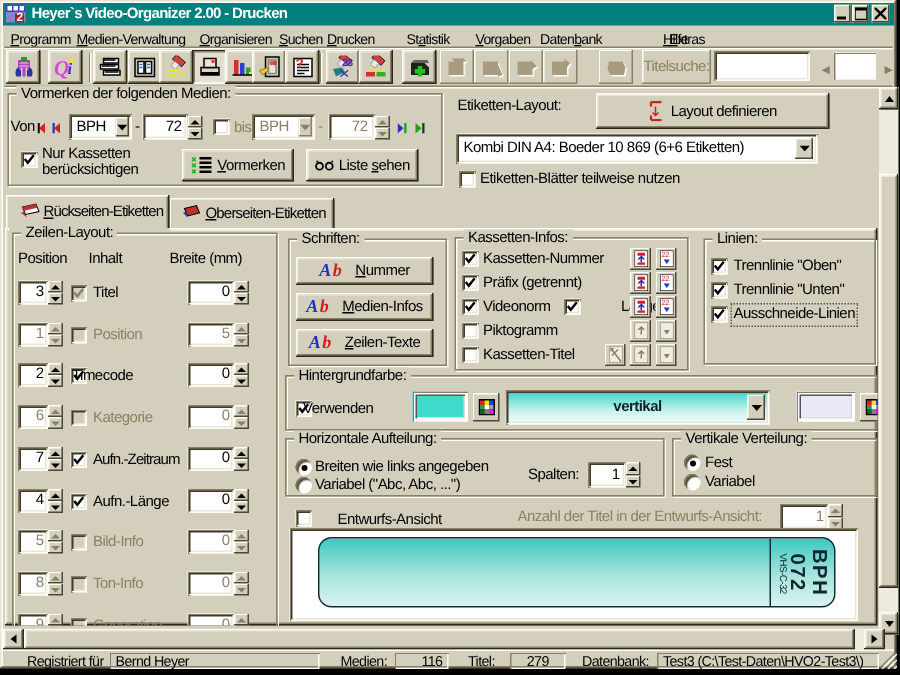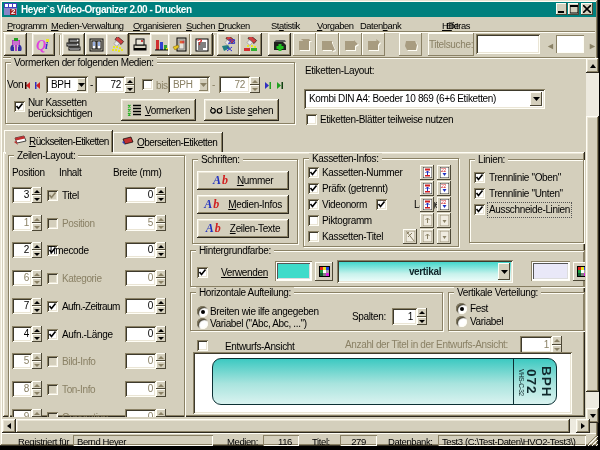--- a/index.html
+++ b/index.html
@@ -293,20 +293,27 @@
     </div>
 <div class="abs r2 btn" style="left:204px;top:99px;width:75px;height:22px;">
 <svg width="13" height="7" style="margin-right:3px;">
         <circle cx="3" cy="3.8" r="2.3" fill="none" stroke="#000" stroke-width="1.2"></circle>
         <circle cx="9.5" cy="3.8" r="2.3" fill="none" stroke="#000" stroke-width="1.2"></circle>
         <path d="M1 1 l1 -1 M12 1 l-1 -1" stroke="#000"></path>
       </svg>
 <span>Liste <u>s</u>ehen</span>
     </div>
 <span class="abs lbl" style="left:305px;top:65px;">Etiketten-Layout:</span>
+<div class="abs r2 btn" style="left:397px;top:62px;width:156px;height:24px;">
+<svg width="11" height="14" style="margin-right:4px;">
+        <path d="M2 1 h7 M2 13 h7 M2 1 v3 M2 13 v-3" stroke="#d02020" stroke-width="1.5" fill="none"></path>
+        <path d="M5 4 v6 M3 8 l2 2 l2 -2" stroke="#d02020" fill="none"></path>
+      </svg>
+<span>Layout definieren</span>
+    </div>
 <div class="abs s2" style="left:304px;top:89px;width:241px;height:20px;"></div>
 <span class="abs lbl" style="left:309px;top:93px;">Kombi DIN A4: Boeder 10 869 (6+6 Etiketten)</span>
 <div class="abs r1 btn" style="left:530px;top:92px;width:12px;height:14px;">
       <svg width="7" height="4">
         <path d="M0 0 h7 l-3.5 4 z" fill="#000"></path>
       </svg>
     </div>
 <div class="abs cb" style="left:306px;top:114px;"></div>
 <span class="abs lbl" style="left:320px;top:114px;">Etiketten-Blätter teilweise nutzen</span>
 </div>
@@ -571,21 +578,21 @@
     <span class="abs lbl" style="left:489px;top:204px;outline:1px dotted #555;outline-offset:1px;">Ausschneide-Linien</span>
 
 <div class="abs gb" style="left:190px;top:250px;width:395px;height:37px;">
       <span class="gl">Hintergrundfarbe:</span>
     </div>
 <div class="abs cb" style="left:197px;top:267px;">
       <svg width="11" height="11">
         <path d="M2.5 5 l2 2.5 l4 -5" stroke="#000" stroke-width="1.6" fill="none"></path>
       </svg>
     </div>
-    <span class="abs lbl" style="left:221px;top:267px;text-decoration:underline;">Verwenden</span>
+    <span class="abs lbl" style="left:202px;top:267px;">Verwenden</span>
 <div class="abs s1" style="left:275px;top:261px;width:37px;height:20px;background:#3fdbca;box-shadow:inset 1px 1px 0 var(--sh),inset -1px -1px 0 var(--hl),inset 2px 2px 0 #fff,inset -2px -2px 0 #fff,inset 3px 3px 0 #555,inset -3px -3px 0 #ddd;"></div>
 <div class="abs r1 btn" style="left:315px;top:262px;width:18px;height:19px;">
       <svg width="11" height="11">
         <rect width="11" height="11" fill="#000"></rect>
         <rect x="1" y="1" width="3" height="3" fill="#e02020"></rect>
         <rect x="4" y="1" width="3" height="3" fill="#e8e820"></rect>
         <rect x="7" y="1" width="3" height="3" fill="#2040e0"></rect>
         <rect x="1" y="4" width="3" height="3" fill="#20a040"></rect>
         <rect x="4" y="4" width="3" height="3" fill="#fff"></rect>
         <rect x="7" y="4" width="3" height="3" fill="#a0a0a0"></rect>
@@ -616,21 +623,21 @@
         <rect x="7" y="7" width="3" height="3" fill="#e020e0"></rect>
       </svg>
     </div>
 
 <div class="abs gb" style="left:190px;top:292px;width:253px;height:39px;">
       <span class="gl">Horizontale Aufteilung:</span>
     </div>
 <div class="abs rad" style="left:197px;top:306px;">
       <span class="rdot"></span>
     </div>
-<span class="abs lbl" style="left:210px;top:306px;">Breiten wie ilfe angegeben</span>
+<span class="abs lbl" style="left:210px;top:306px;">Breiten wie links angegeben</span>
 <div class="abs rad" style="left:197px;top:318px;"></div>
 <span class="abs lbl" style="left:210px;top:318px;">Variabel ("Abc, Abc, ...")</span>
 <span class="abs lbl" style="left:352px;top:311px;">Spalten:</span>
 <div class="abs s2" style="left:392px;top:308px;width:25px;height:17px;"></div>
     <span class="abs lbl" style="left:395px;top:311px;width:18px;text-align:right;">1</span>
 <div class="abs ua" style="left:417px;top:308px;height:9px;"></div>
     <div class="abs da" style="left:417px;top:317px;"></div>
 
 <div class="abs gb" style="left:448px;top:292px;width:137px;height:39px;">
       <span class="gl">Vertikale Verteilung:</span>
@@ -675,21 +682,21 @@
     <span class="tri-r"></span>
   </div>
 
 <div class="abs" id="status" style="left:0;top:0;width:600px;height:450px;pointer-events:none;font-size:9.5px;letter-spacing:-0.4px;">
 <div class="abs" style="left:2px;top:433px;width:594px;height:1px;background:var(--hl);"></div>
 <span class="abs lbl" style="left:18px;top:436px;">Registriert für</span>
 <div class="abs s1" style="left:73px;top:435px;width:140px;height:11px;"></div>
 <span class="abs lbl" style="left:77px;top:436px;">Bernd Heyer</span>
 <span class="abs lbl" style="left:227px;top:436px;">Medien:</span>
 <div class="abs s1" style="left:263px;top:435px;width:36px;height:11px;"></div>
-<span class="abs lbl" style="left:256px;top:436px;width:36px;text-align:right;">116</span>
+<span class="abs lbl" style="left:281px;top:436px;width:36px;text-align:left;">116</span>
 <span class="abs lbl" style="left:312px;top:436px;">Titel:</span>
 <div class="abs s1" style="left:340px;top:435px;width:37px;height:11px;"></div>
 <span class="abs lbl" style="left:340px;top:436px;width:37px;text-align:center;">279</span>
 <span class="abs lbl" style="left:388px;top:436px;">Datenbank:</span>
 <div class="abs s1" style="left:438px;top:435px;width:148px;height:11px;"></div>
 <span class="abs lbl" style="left:442px;top:436px;">Test3 (C:\Test-Daten\HVO2-Test3\)</span>
 <svg class="abs" style="left:586px;top:434px;" width="12" height="12">
       <path d="M11 1 L1 11 M11 5 L5 11 M11 9 L9 11" stroke="#8a8165"></path>
       <path d="M12 2 L2 12 M12 6 L6 12 M12 10 L10 12" stroke="#fffef6"></path>
     </svg>

